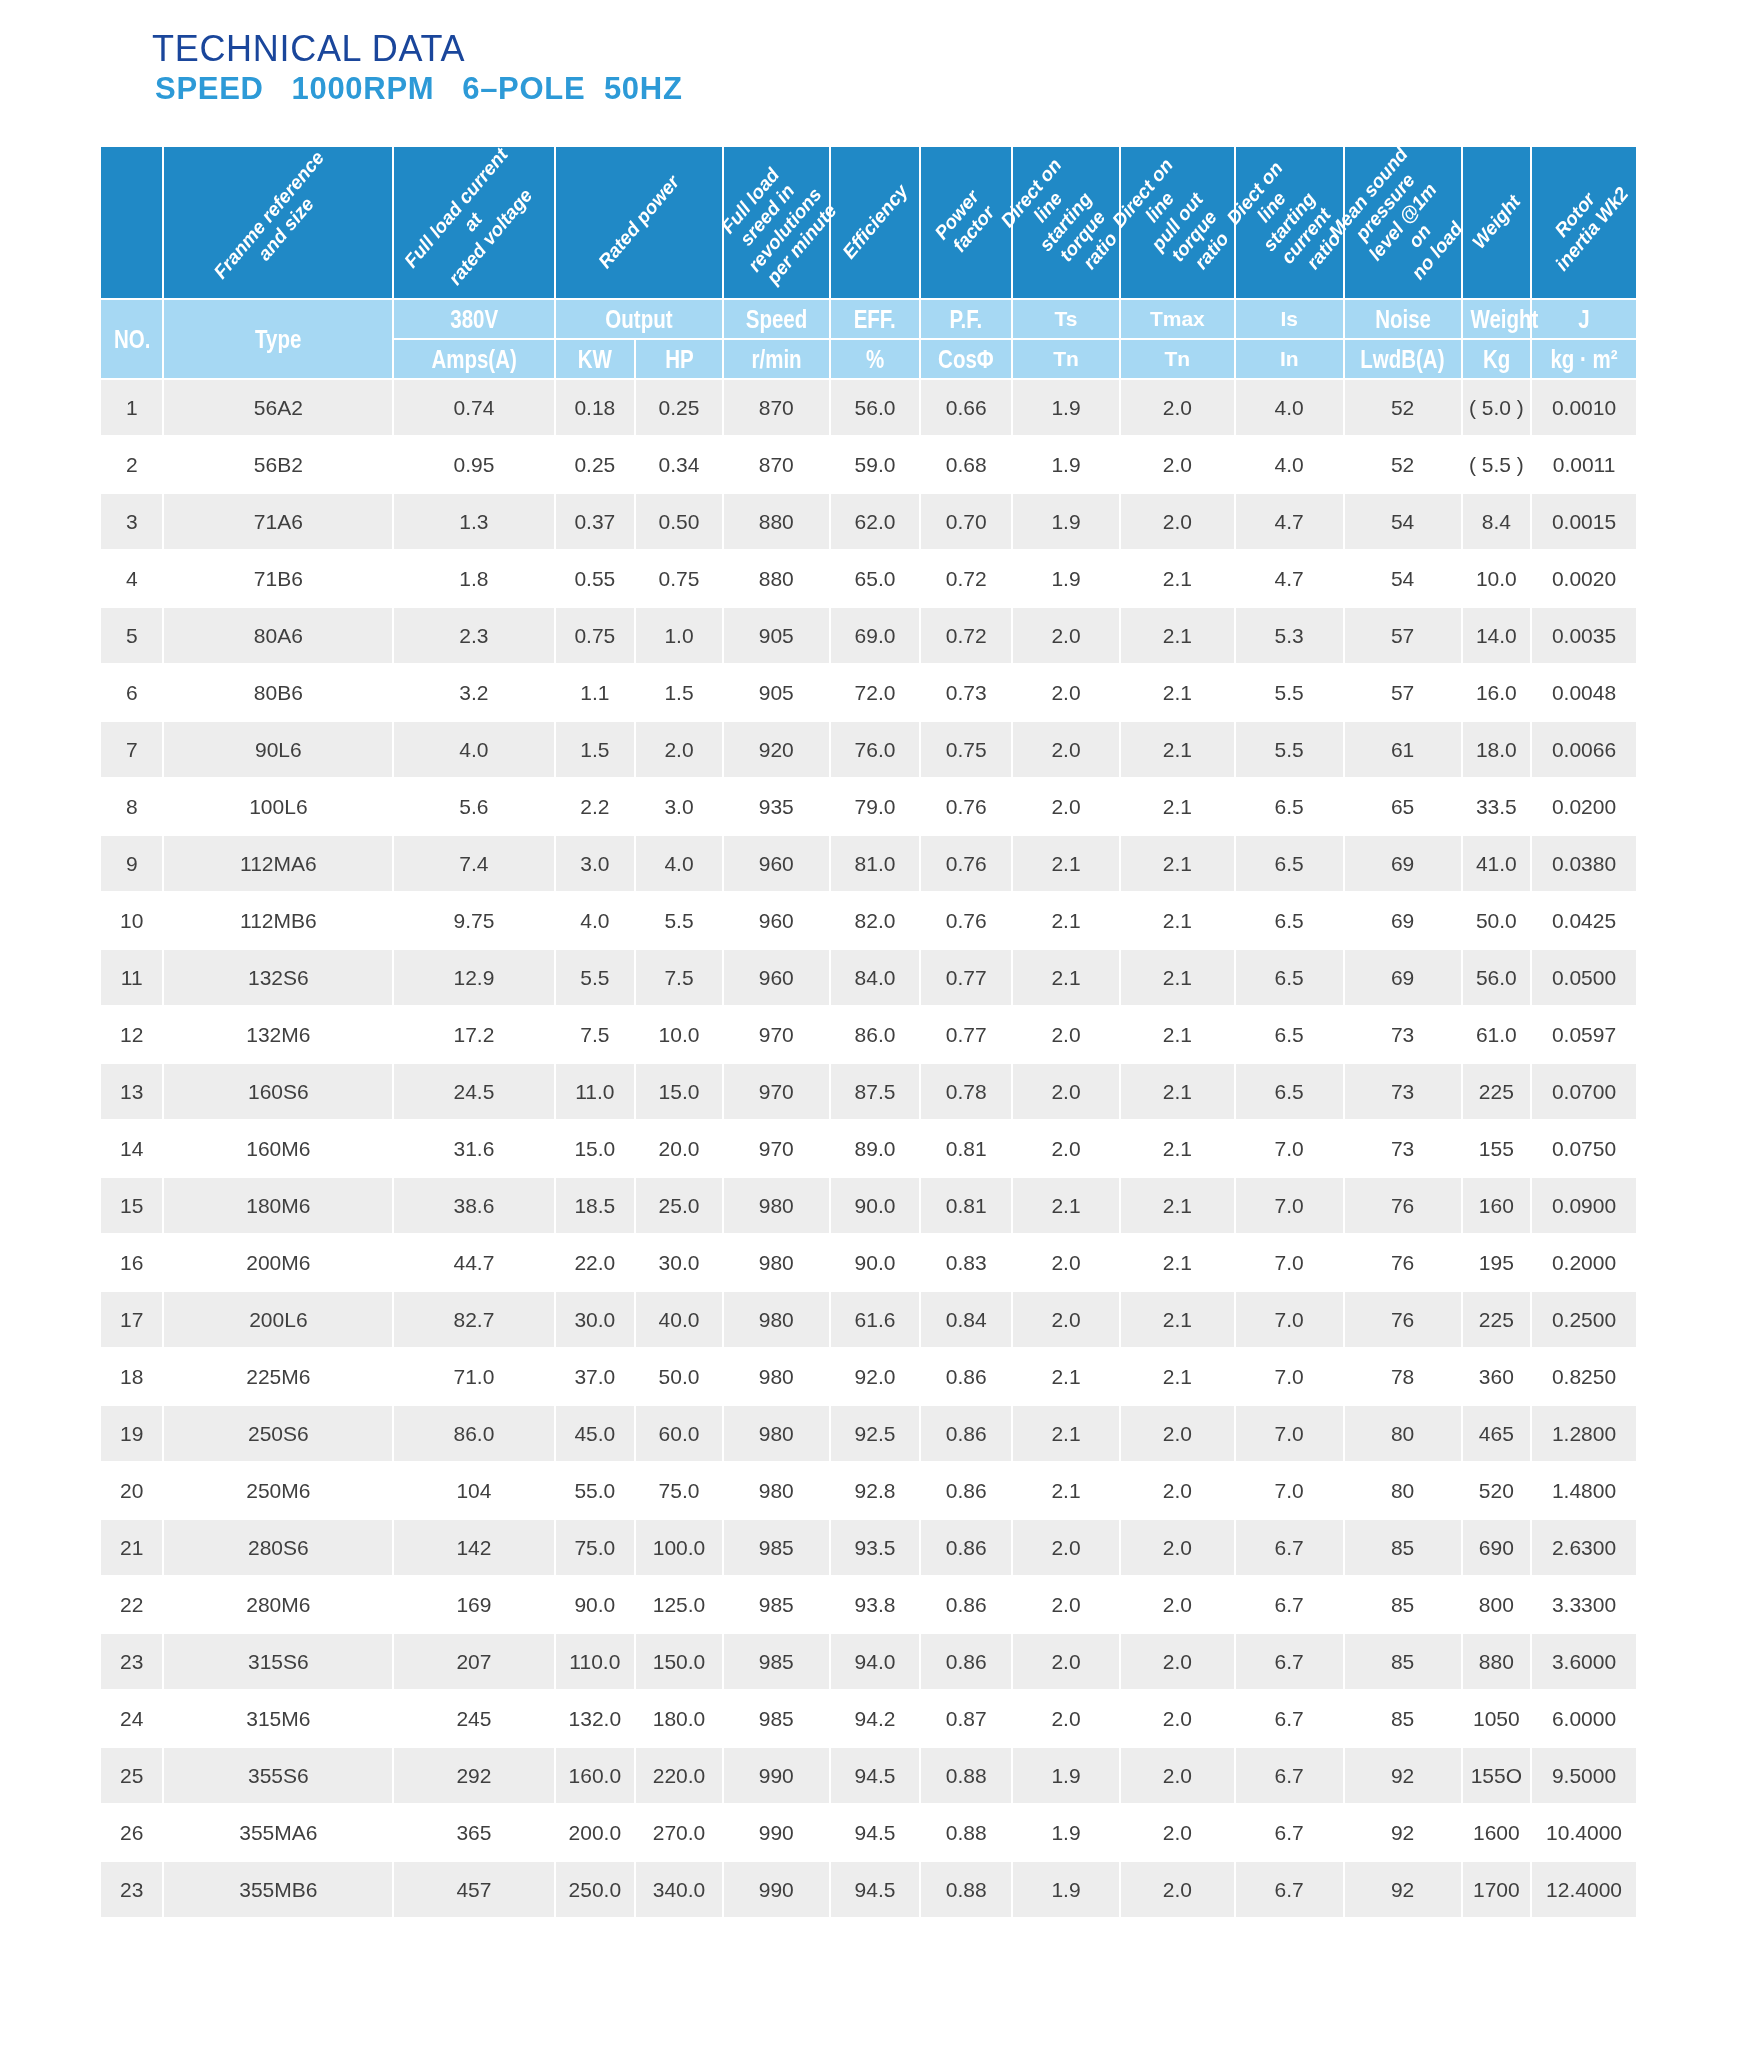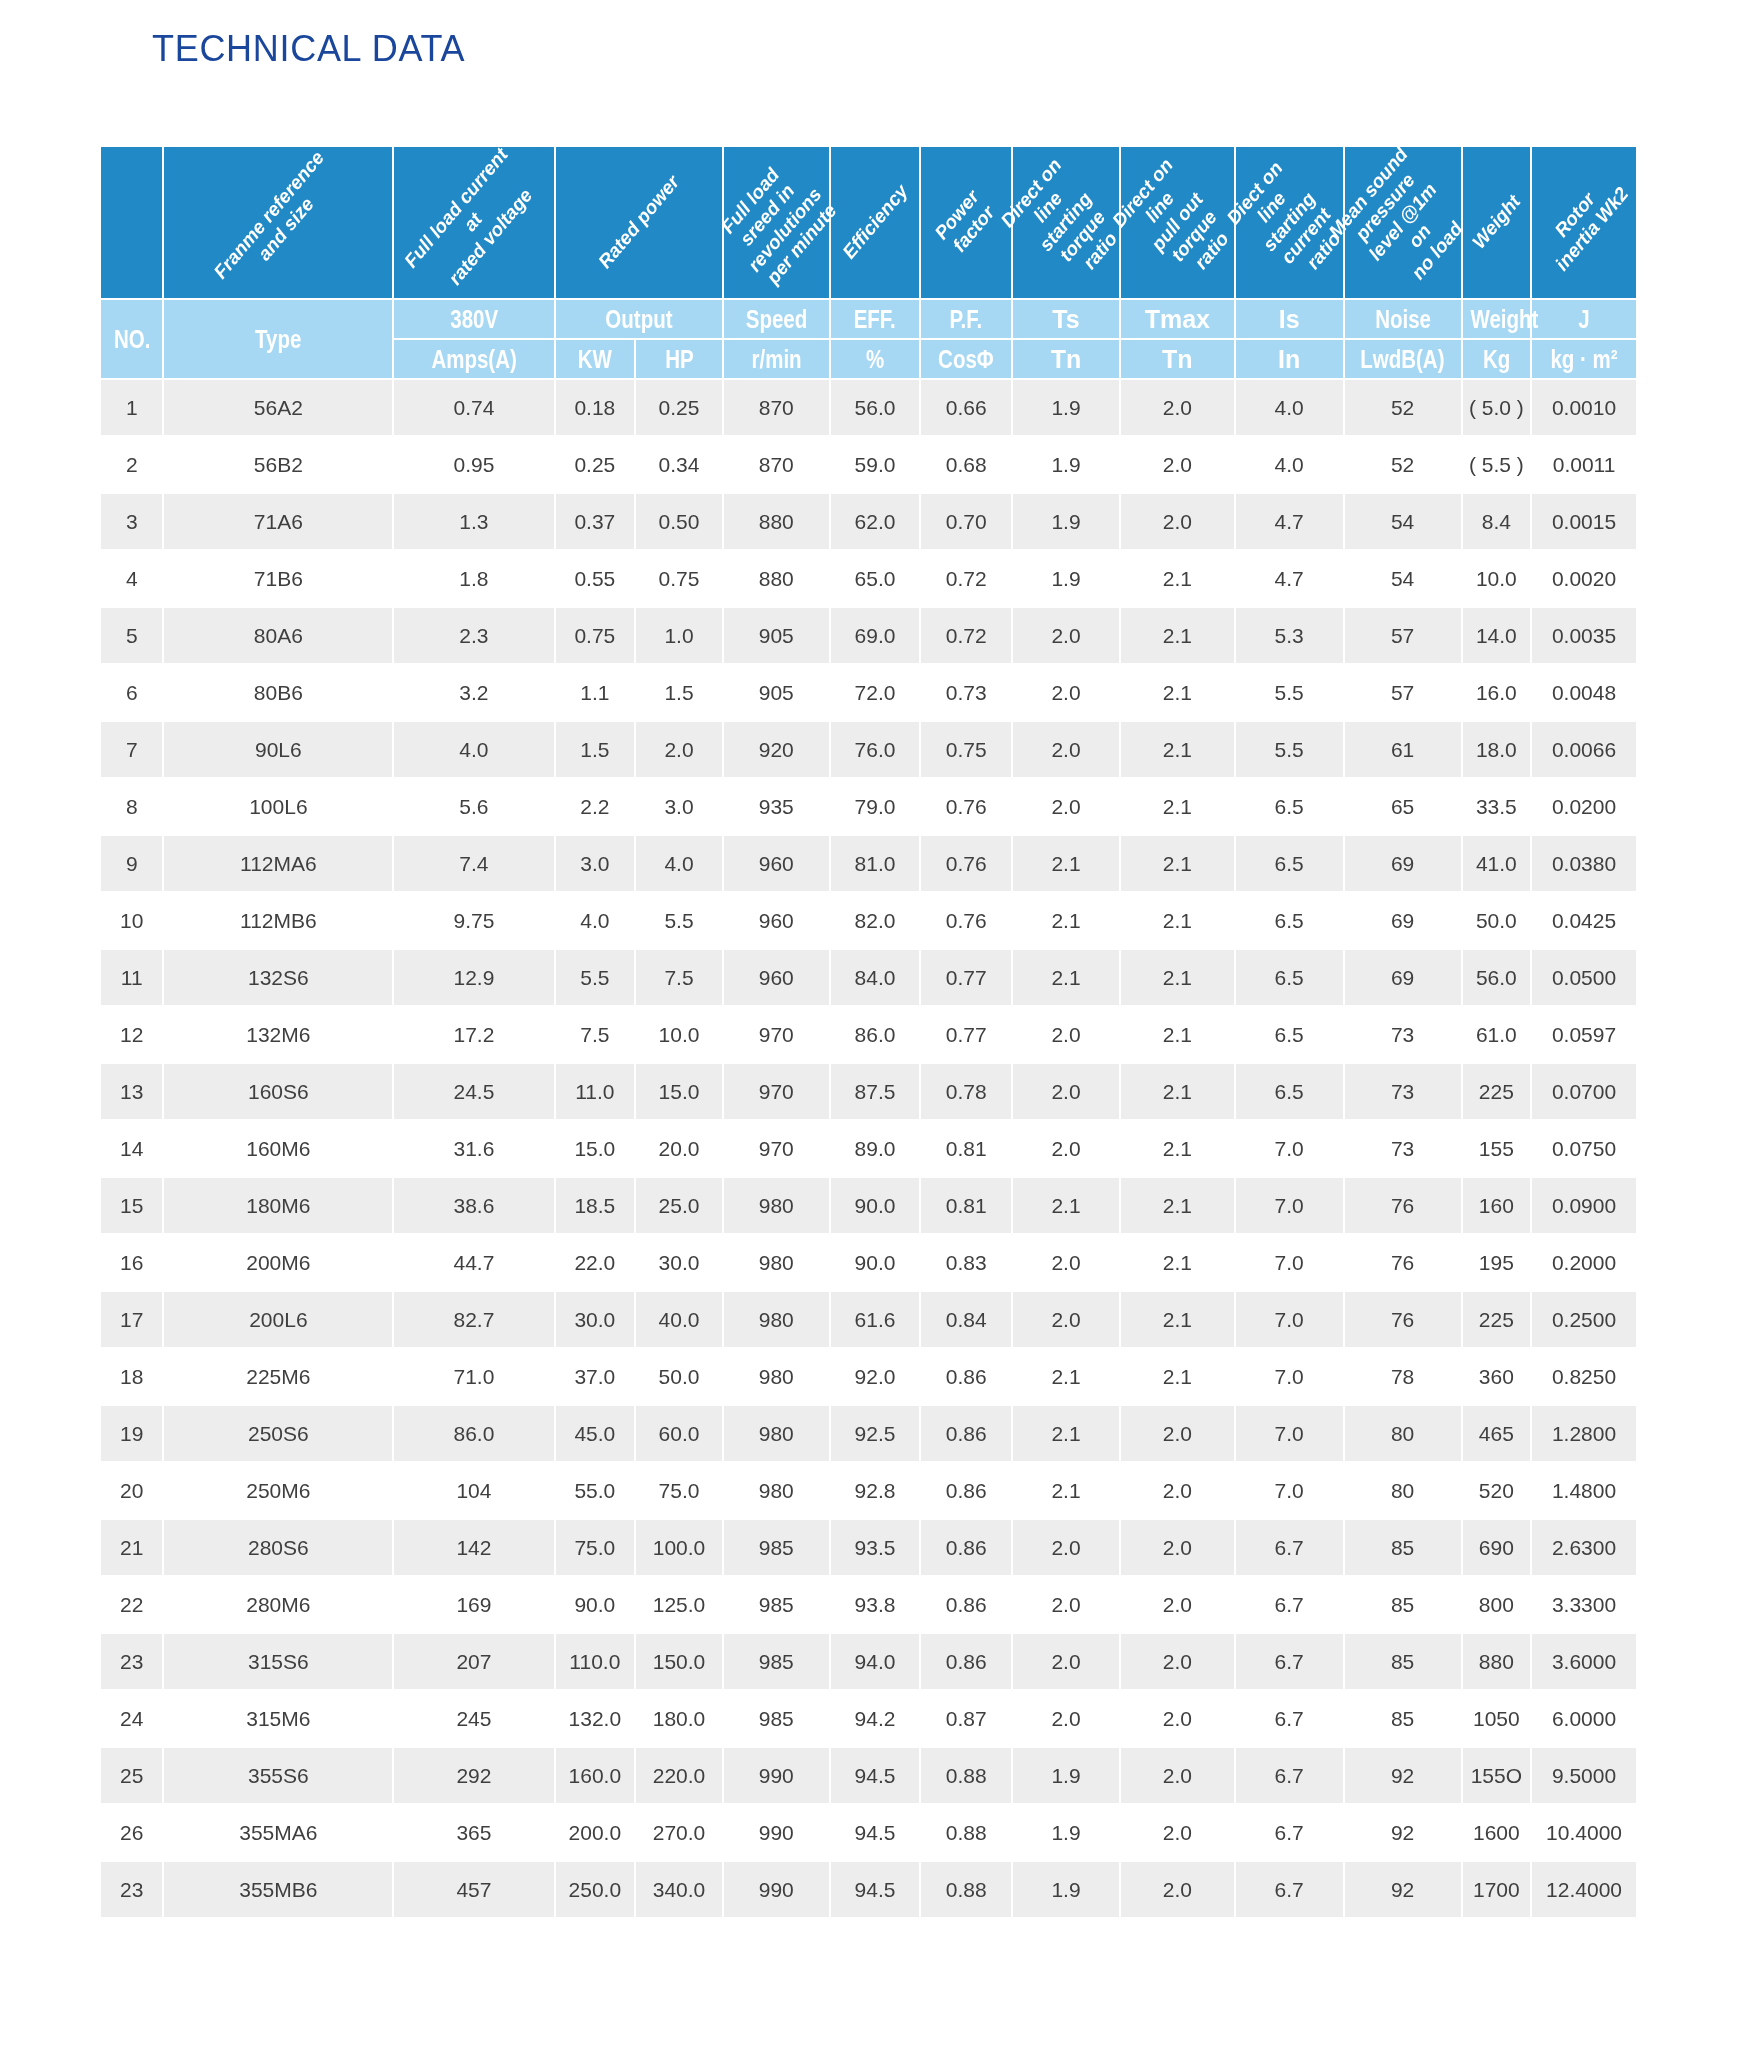--- a/index.html
+++ b/index.html
@@ -43,36 +43,37 @@
     text-align:center; white-space:pre-line;
   }
   tr.sub-row th {
     background:#a6d8f3; color:#ffffff; height:38px;
     text-align:center; vertical-align:middle;
   }
   .cond {
     display:inline-block; transform:scaleX(0.82); transform-origin:center;
     font-size:25px; letter-spacing:0px; white-space:nowrap;
   }
-  .plain { display:inline-block; font-size:25px; white-space:nowrap; }
+  .plain { display:inline-block; font-size:21px; white-space:nowrap; }
 
   
   tbody td {
     height:55px; text-align:center; vertical-align:middle;
     font-size:21px; color:#3f3f3f; background:#ffffff; padding:0;
     white-space:nowrap; overflow:visible;
   }
   tbody tr:nth-child(odd) td { background:#ededed; }
 </style>
 </head>
 <body>
 
 <div class="page">
 
   <div class="title">TECHNICAL DATA</div>
+  <div class="subtitle">SPEED   1000RPM   6–POLE  50HZ</div>
 
   <table class="datatable">
     <colgroup>
       <col style="width:61px">
         <col style="width:226px">
         <col style="width:158px">
       <col style="width:78px">
         <col style="width:85px">
         <col style="width:104px">
       <col style="width:88px">

